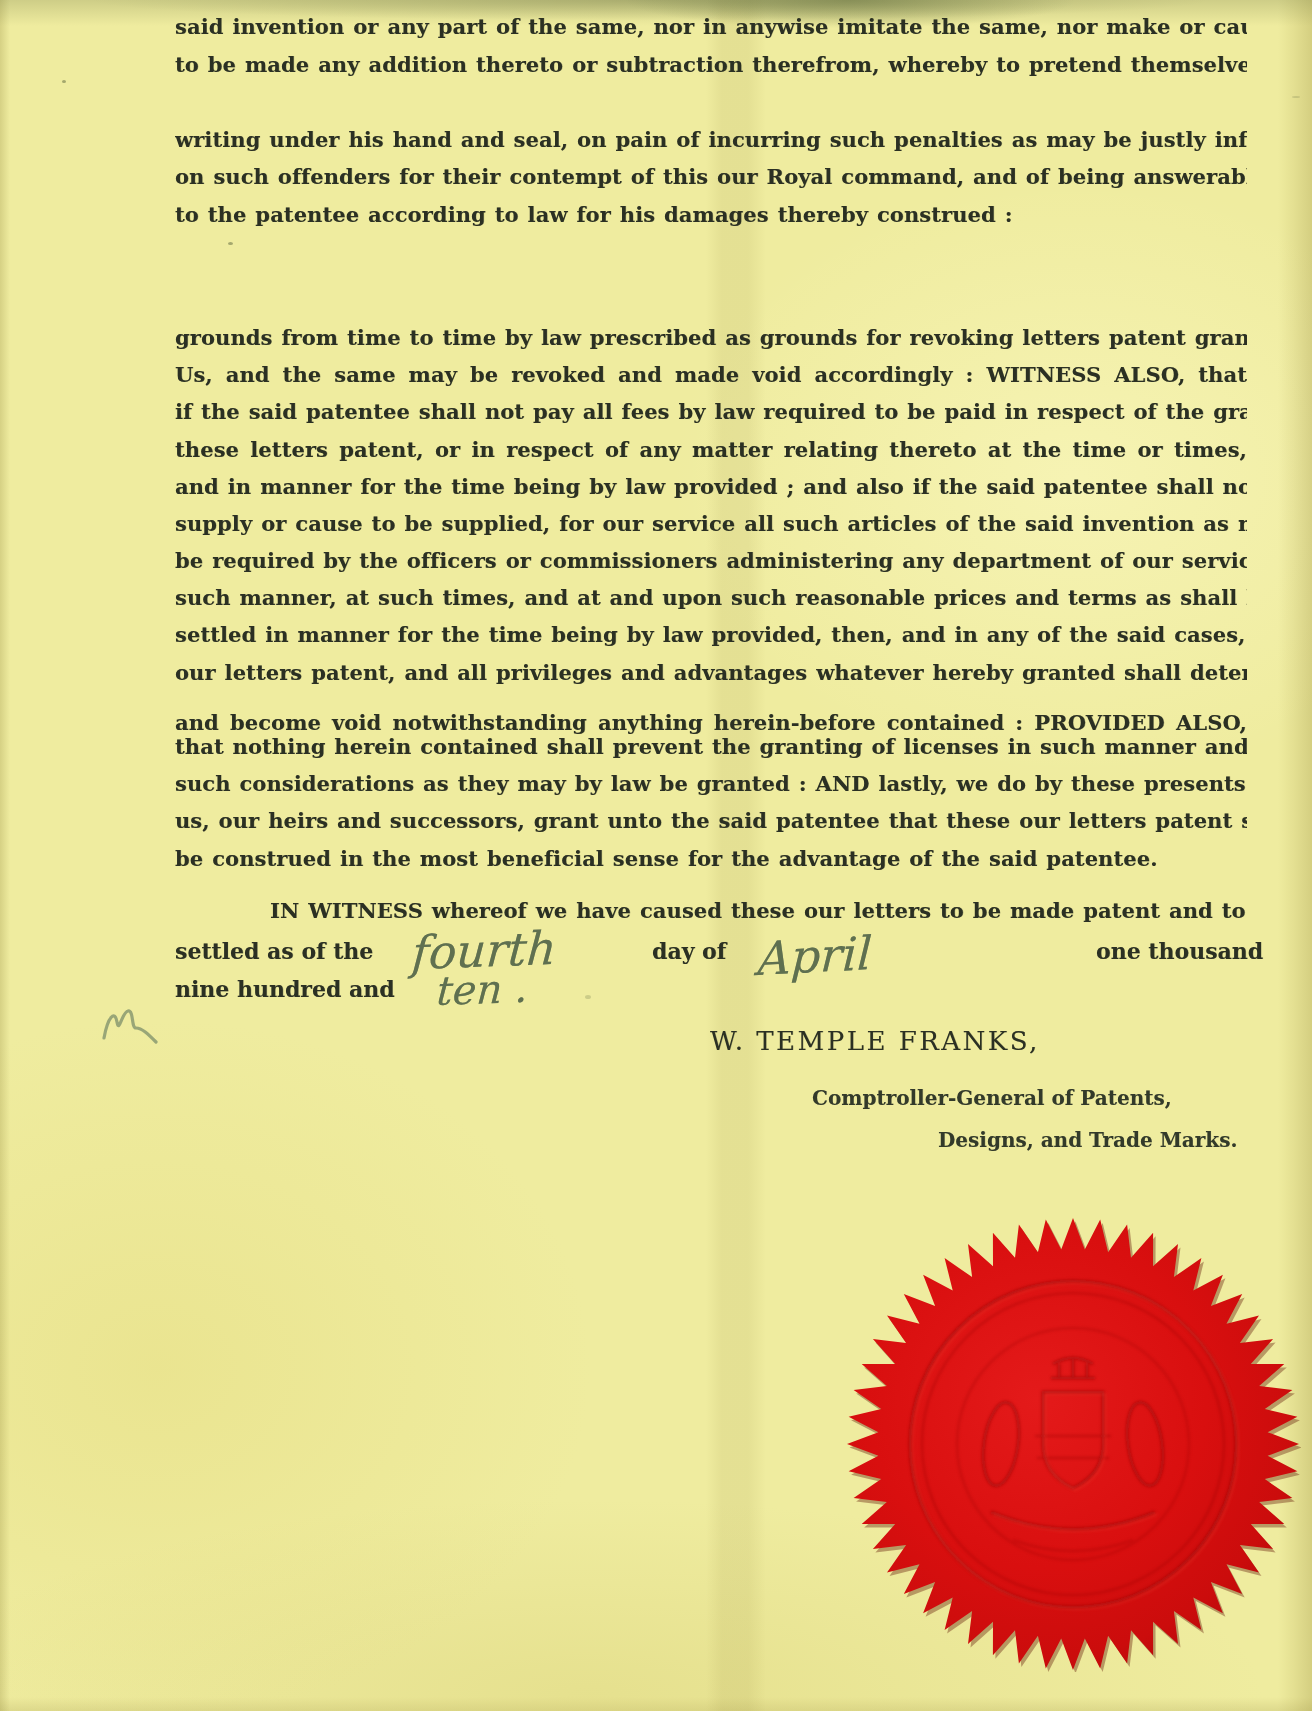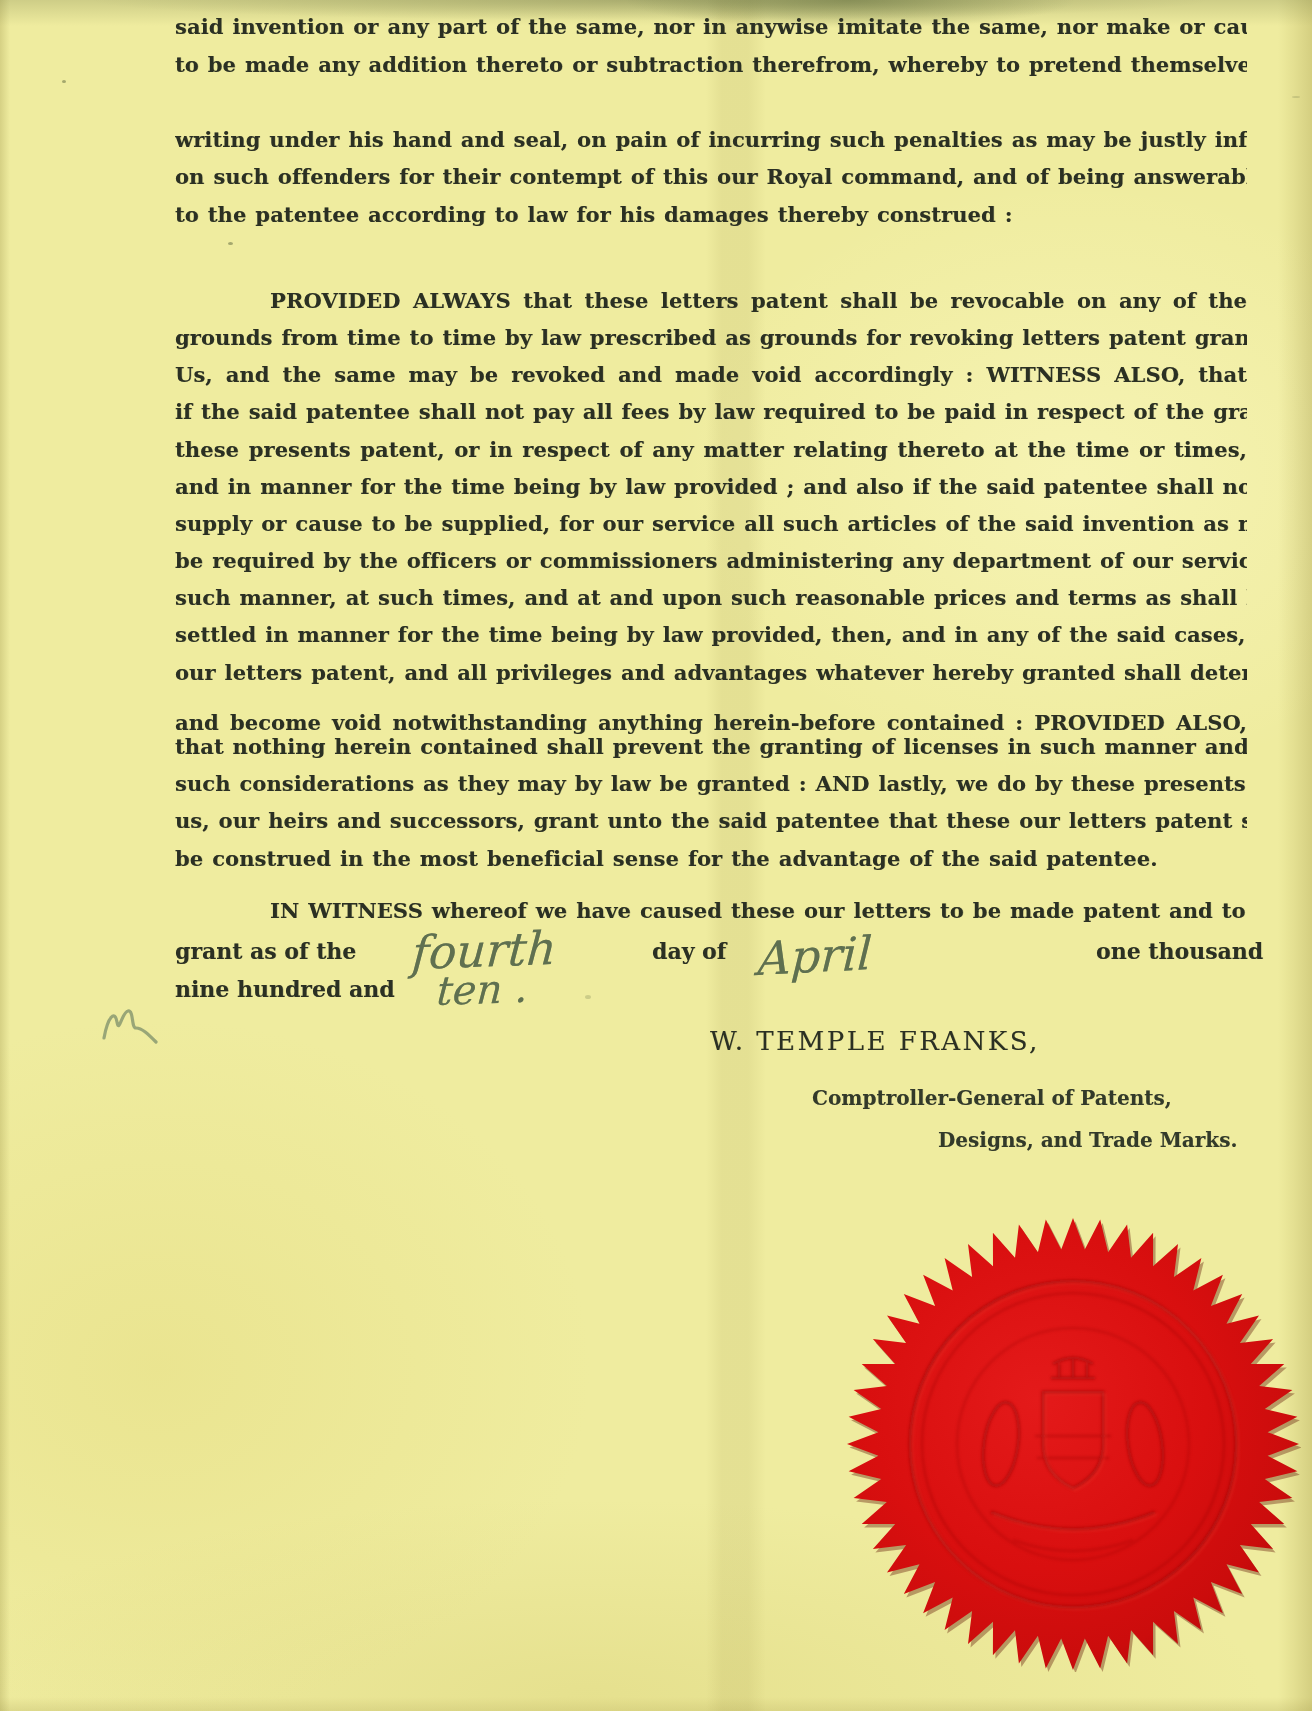--- a/index.html
+++ b/index.html
@@ -65,40 +65,39 @@
 <body>
 
 <div class="page">
 
   <div class="line" style="top:14px">said invention or any part of the same, nor in anywise imitate the same, nor make or cause</div>
   <div class="line" style="top:52px">to be made any addition thereto or subtraction therefrom, whereby to pretend themselves</div>
   <div class="line" style="top:127px">writing under his hand and seal, on pain of incurring such penalties as may be justly inflicted</div>
   <div class="line" style="top:164px">on such offenders for their contempt of this our Royal command, and of being answerable</div>
   <div class="line nostretch" style="top:202px">to the patentee according to law for his damages thereby construed :</div>
 
-  <div class="line indent" style="top:288px">PROVIDED ALWAYS that these letters patent shall be revocable on any of the</div>
   <div class="line" style="top:325px">grounds from time to time by law prescribed as grounds for revoking letters patent granted by</div>
   <div class="line" style="top:362px">Us, and the same may be revoked and made void accordingly :  WITNESS ALSO, that</div>
   <div class="line" style="top:399px">if the said patentee shall not pay all fees by law required to be paid in respect of the grant of</div>
-  <div class="line" style="top:437px">these presents patent, or in respect of any matter relating thereto at the time or times,</div>
+  <div class="line" style="top:437px">these letters patent, or in respect of any matter relating thereto at the time or times,</div>
   <div class="line" style="top:474px">and in manner for the time being by law provided ;  and also if the said patentee shall not</div>
   <div class="line" style="top:511px">supply or cause to be supplied, for our service all such articles of the said invention as may</div>
   <div class="line" style="top:548px">be required by the officers or commissioners administering any department of our service in</div>
   <div class="line" style="top:585px">such manner, at such times, and at and upon such reasonable prices and terms as shall be</div>
   <div class="line" style="top:622px">settled in manner for the time being by law provided, then, and in any of the said cases, these</div>
   <div class="line" style="top:660px">our letters patent, and all privileges and advantages whatever hereby granted shall determine</div>
   <div class="line" style="top:710px">and become void notwithstanding anything herein-before contained :  PROVIDED ALSO,</div>
   <div class="line" style="top:734px">that nothing herein contained shall prevent the granting of licenses in such manner and for</div>
   <div class="line" style="top:771px">such considerations as they may by law be granted :  AND lastly, we do by these presents for</div>
   <div class="line" style="top:808px">us, our heirs and successors, grant unto the said patentee that these our letters patent shall</div>
   <div class="line nostretch" style="top:846px">be construed in the most beneficial sense for the advantage of the said patentee.</div>
 
   <div class="line indent" style="top:898px">IN WITNESS whereof we have caused these our letters to be made patent and to be</div>
 
-  <span class="frag" style="left:175px;top:938px">grant as of the</span>
+  <span class="frag" style="left:175px;top:938px">settled as of the</span>
   <span class="frag" style="left:652px;top:938px">day of</span>
   <span class="frag" style="left:1096px;top:938px">one thousand</span>
   <span class="frag" style="left:175px;top:976px">nine hundred and</span>
 
   <span class="hand" style="left:412px;top:926px;font-size:46px;transform:rotate(-2deg) skewX(-6deg)">fourth</span>
   <span class="hand" style="left:758px;top:932px;font-size:46px;transform:rotate(-3deg) skewX(-6deg)">April</span>
   <span class="hand" style="left:437px;top:968px;font-size:40px;transform:rotate(-2deg) skewX(-6deg)">ten .</span>
 
   <svg class="pencil-mark" viewBox="0 0 80 60">
     <path d="M6,40 C10,18 17,12 19,24 C21,36 24,14 30,13 C36,12 33,30 38,30 C44,30 50,36 58,44" fill="none" stroke="#8a9a70" stroke-width="3.2" stroke-linecap="round" opacity=".85"></path>

